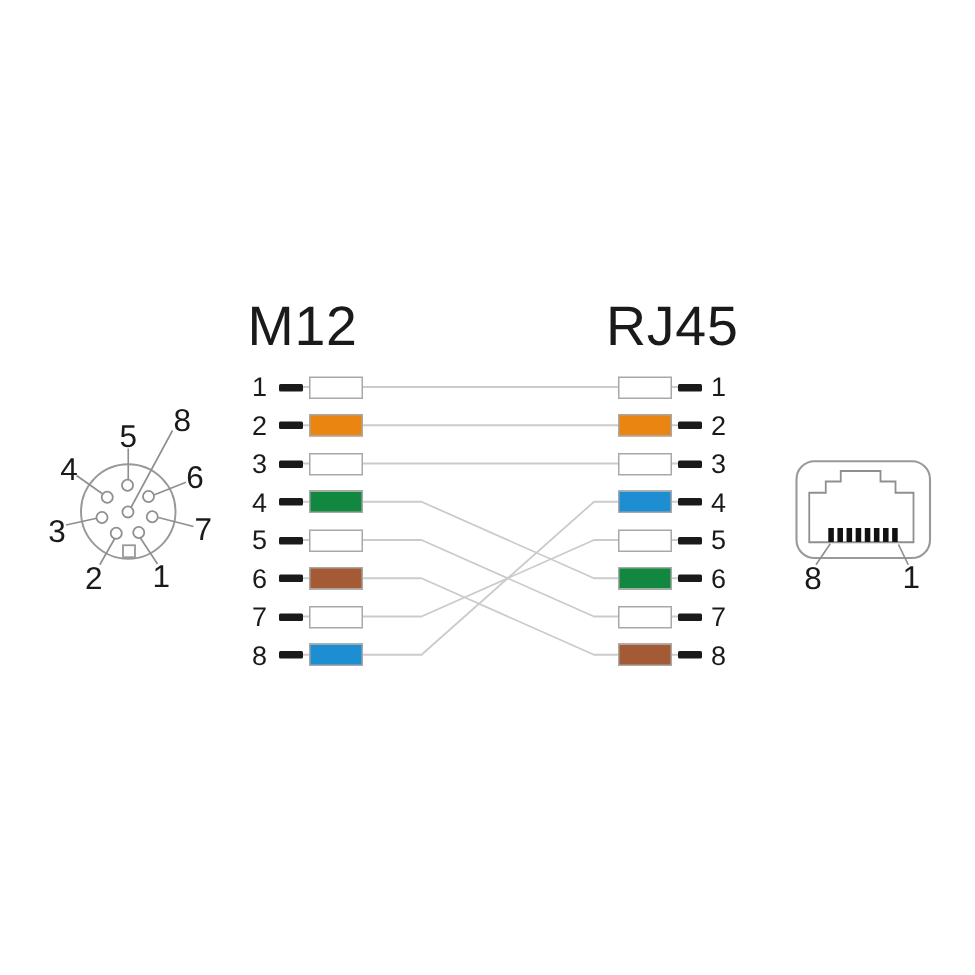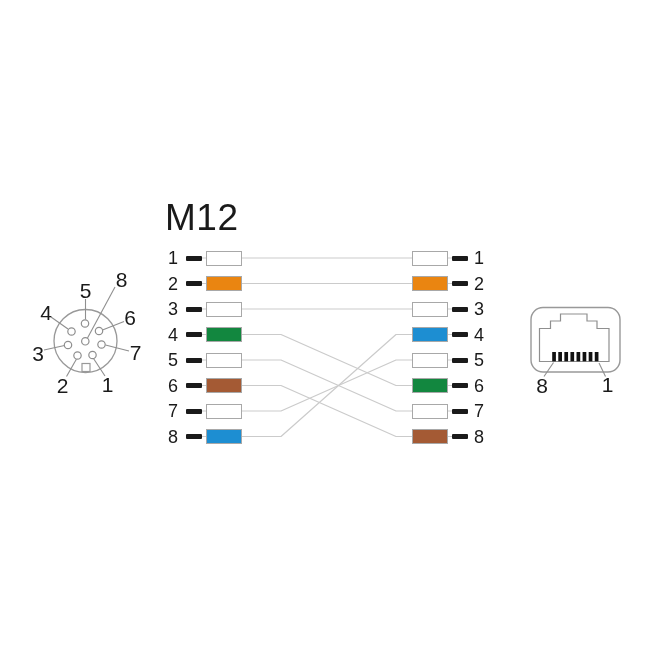--- a/index.html
+++ b/index.html
@@ -31,20 +31,21 @@
   }
   .face-svg{position:absolute;z-index:2;}
   .face-label{font-size:21px;fill:#1a1a1a;}
 </style>
 </head>
 <body>
 
 <div class="canvas">
 
   <div class="hdr" id="hdr-left">M12</div>
+  <div class="hdr" id="hdr-right">RJ45</div>
 
   <svg id="wires" width="650" height="650" viewBox="0 0 650 650">
       <polyline points="200,258 452,258" fill="none" stroke="#cbcbcb" stroke-width="1.2" stroke-linejoin="round"></polyline>
       <polyline points="200,283.5 452,283.5" fill="none" stroke="#cbcbcb" stroke-width="1.2" stroke-linejoin="round"></polyline>
       <polyline points="200,309 452,309" fill="none" stroke="#cbcbcb" stroke-width="1.2" stroke-linejoin="round"></polyline>
       <polyline points="200,334.5 281,334.5 396,385.5 452,385.5" fill="none" stroke="#cbcbcb" stroke-width="1.2" stroke-linejoin="round"></polyline>
       <polyline points="200,360 281,360 396,411 452,411" fill="none" stroke="#cbcbcb" stroke-width="1.2" stroke-linejoin="round"></polyline>
       <polyline points="200,385.5 281,385.5 396,436.5 452,436.5" fill="none" stroke="#cbcbcb" stroke-width="1.2" stroke-linejoin="round"></polyline>
       <polyline points="200,411 281,411 396,360 452,360" fill="none" stroke="#cbcbcb" stroke-width="1.2" stroke-linejoin="round"></polyline>
       <polyline points="200,436.5 281,436.5 396,334.5 452,334.5" fill="none" stroke="#cbcbcb" stroke-width="1.2" stroke-linejoin="round"></polyline>

